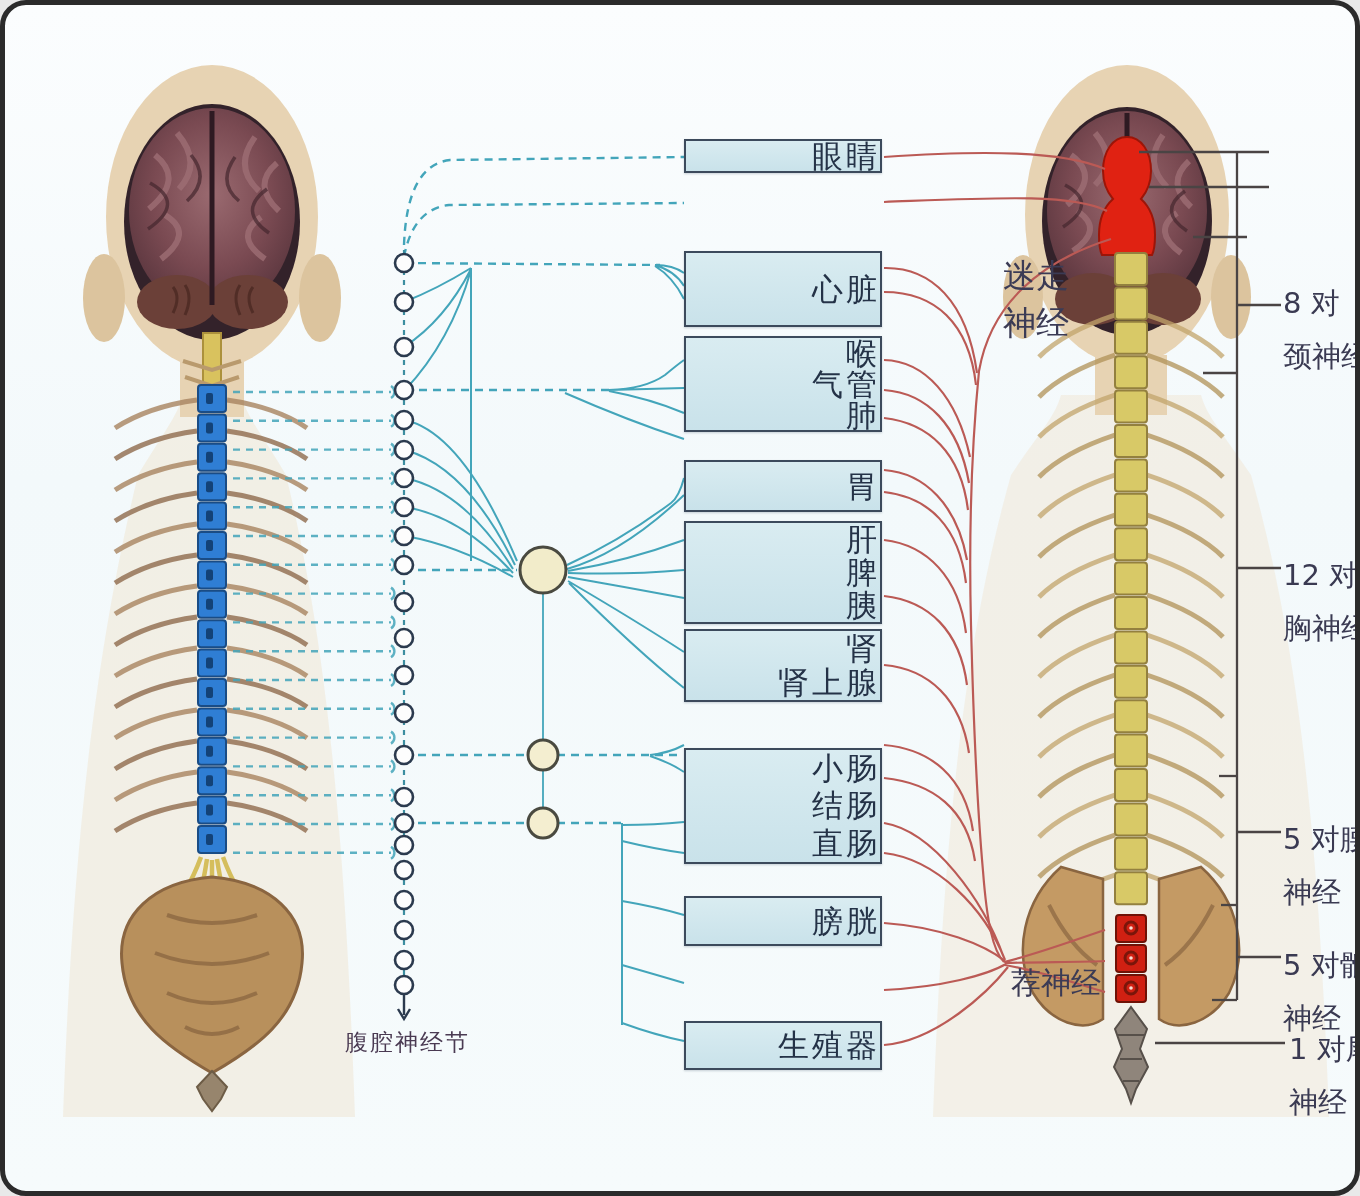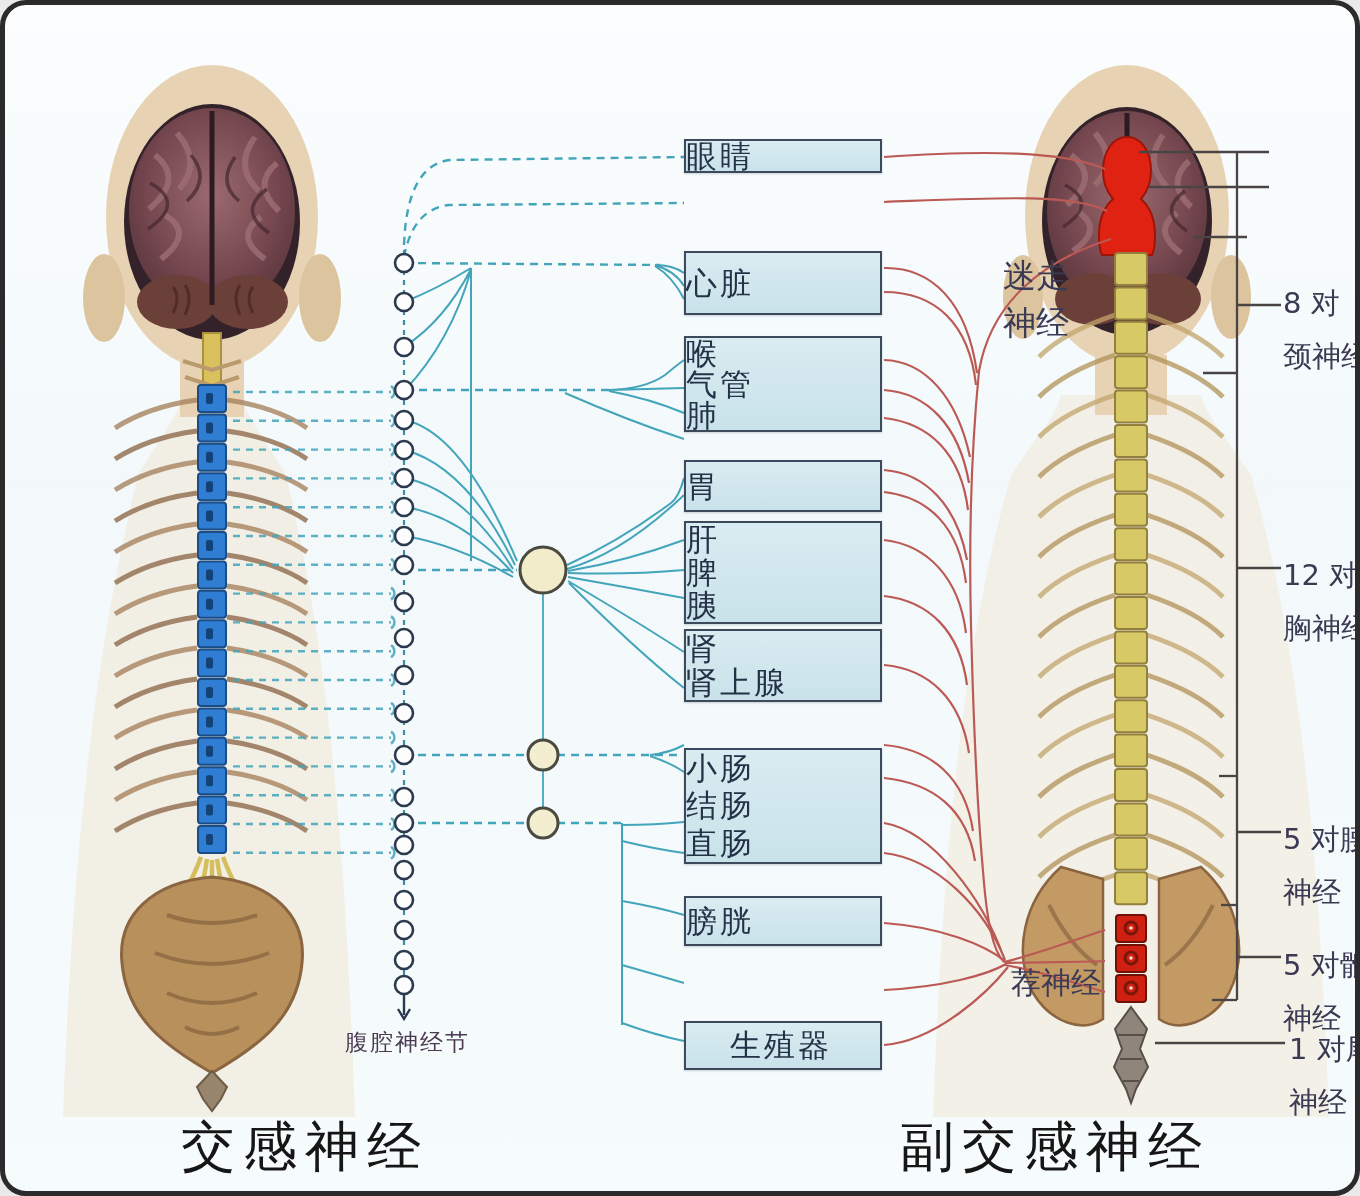--- a/index.html
+++ b/index.html
@@ -6,39 +6,39 @@
   #canvas{
     position:relative;width:1350px;height:1186px;margin:0 auto;
     background:linear-gradient(180deg,#fbfdfe 0%,#f3f9fb 40%,#f6fbfc 100%);
     border:5px solid #2b2b2b;border-radius:26px;overflow:hidden;
     font-family:"DejaVu Sans",sans-serif;
   }
   .organ-box{
     position:absolute;left:679px;width:198px;
     background:linear-gradient(180deg,#d9ecf1,#c9e2ea);
     border:2px solid #3c4a5c;box-shadow:0 1px 2px rgba(60,80,100,.25);
-    display:flex;flex-direction:column;align-items:flex-start;justify-content:space-around;
+    display:flex;flex-direction:column;align-items:flex-end;justify-content:space-around;
     color:#243247;font-size:31px;letter-spacing:3px;line-height:1.0;
     box-sizing:border-box;z-index:2;
   }
   .organ-box span{display:block;}
   .lbl{position:absolute;color:#3b3b55;z-index:3;}
   .seg-label{position:absolute;left:1278px;font-size:29px;color:#3a3a52;line-height:53px;white-space:nowrap;z-index:3;}
   .title{position:absolute;top:1106px;font-size:54px;color:#161616;letter-spacing:8px;white-space:nowrap;z-index:3;}
   svg.overlay{position:absolute;left:0;top:0;z-index:1;pointer-events:none;}
 </style>
 </head>
 <body>
 
 <div id="canvas">
 
   <div class="organ-box" style="top:134px;height:34px;">
       <span>眼睛</span>
     </div>
-  <div class="organ-box" style="top:246px;height:64px;">
+  <div class="organ-box" style="top:246px;height:76px;">
       <span>心脏</span>
     </div>
   <div class="organ-box" style="top:331px;height:96px;">
     <span>喉</span>
     <span>气管</span>
     <span>肺</span>
   </div>
   <div class="organ-box" style="top:455px;height:52px;">
       <span>胃</span>
     </div>
@@ -84,22 +84,20 @@
   </div>
   <div class="seg-label" style="top:934px;">
     <div>5 对骶</div>
       <div>神经</div>
   </div>
   <div class="seg-label" style="left:1284px;top:1018px;">
     <div>1 对尾</div>
       <div>神经</div>
   </div>
 
-  <div class="title" style="left:150px;width:300px;text-align:center;">交感神经</div>
-  <div class="title" style="left:870px;width:360px;text-align:center;">副交感神经</div>
 
   <svg class="overlay" width="1350" height="1186" viewBox="0 0 1350 1186">
     <defs>
       <radialGradient id="brainG" cx="50%" cy="42%" r="65%">
         <stop offset="0%" stop-color="#9a6a70"></stop>
           <stop offset="55%" stop-color="#7a4a52"></stop>
           <stop offset="100%" stop-color="#54323a"></stop>
       </radialGradient>
     </defs>
 

